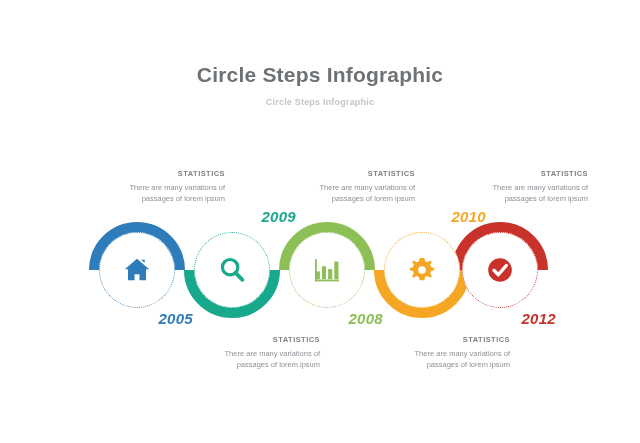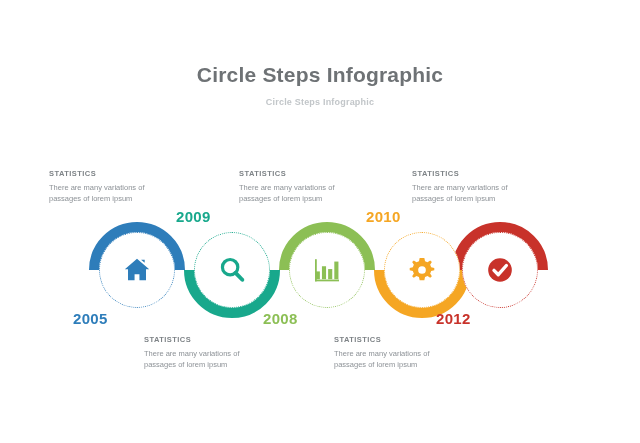--- a/index.html
+++ b/index.html
@@ -84,32 +84,33 @@
     display: block;
     width: 30px;
     height: 30px;
   }
 
   
   .year-label {
     position: absolute;
     width: 120px;
     margin-left: -60px;
-    text-align: left;
+    text-align: right;
     font-size: 15px;
     font-weight: 700;
     letter-spacing: 0.3px;
+    font-style: italic;
   }
 
   
   .caption {
     position: absolute;
     width: 176px;
     margin-left: -88px;
-    text-align: left;
+    text-align: right;
   }
   .caption-title {
     font-size: 7.5px;
     font-weight: 700;
     color: #7e8387;
     letter-spacing: 0.45px;
     line-height: 11px;
   }
   .caption-body {
     margin-top: 3px;

